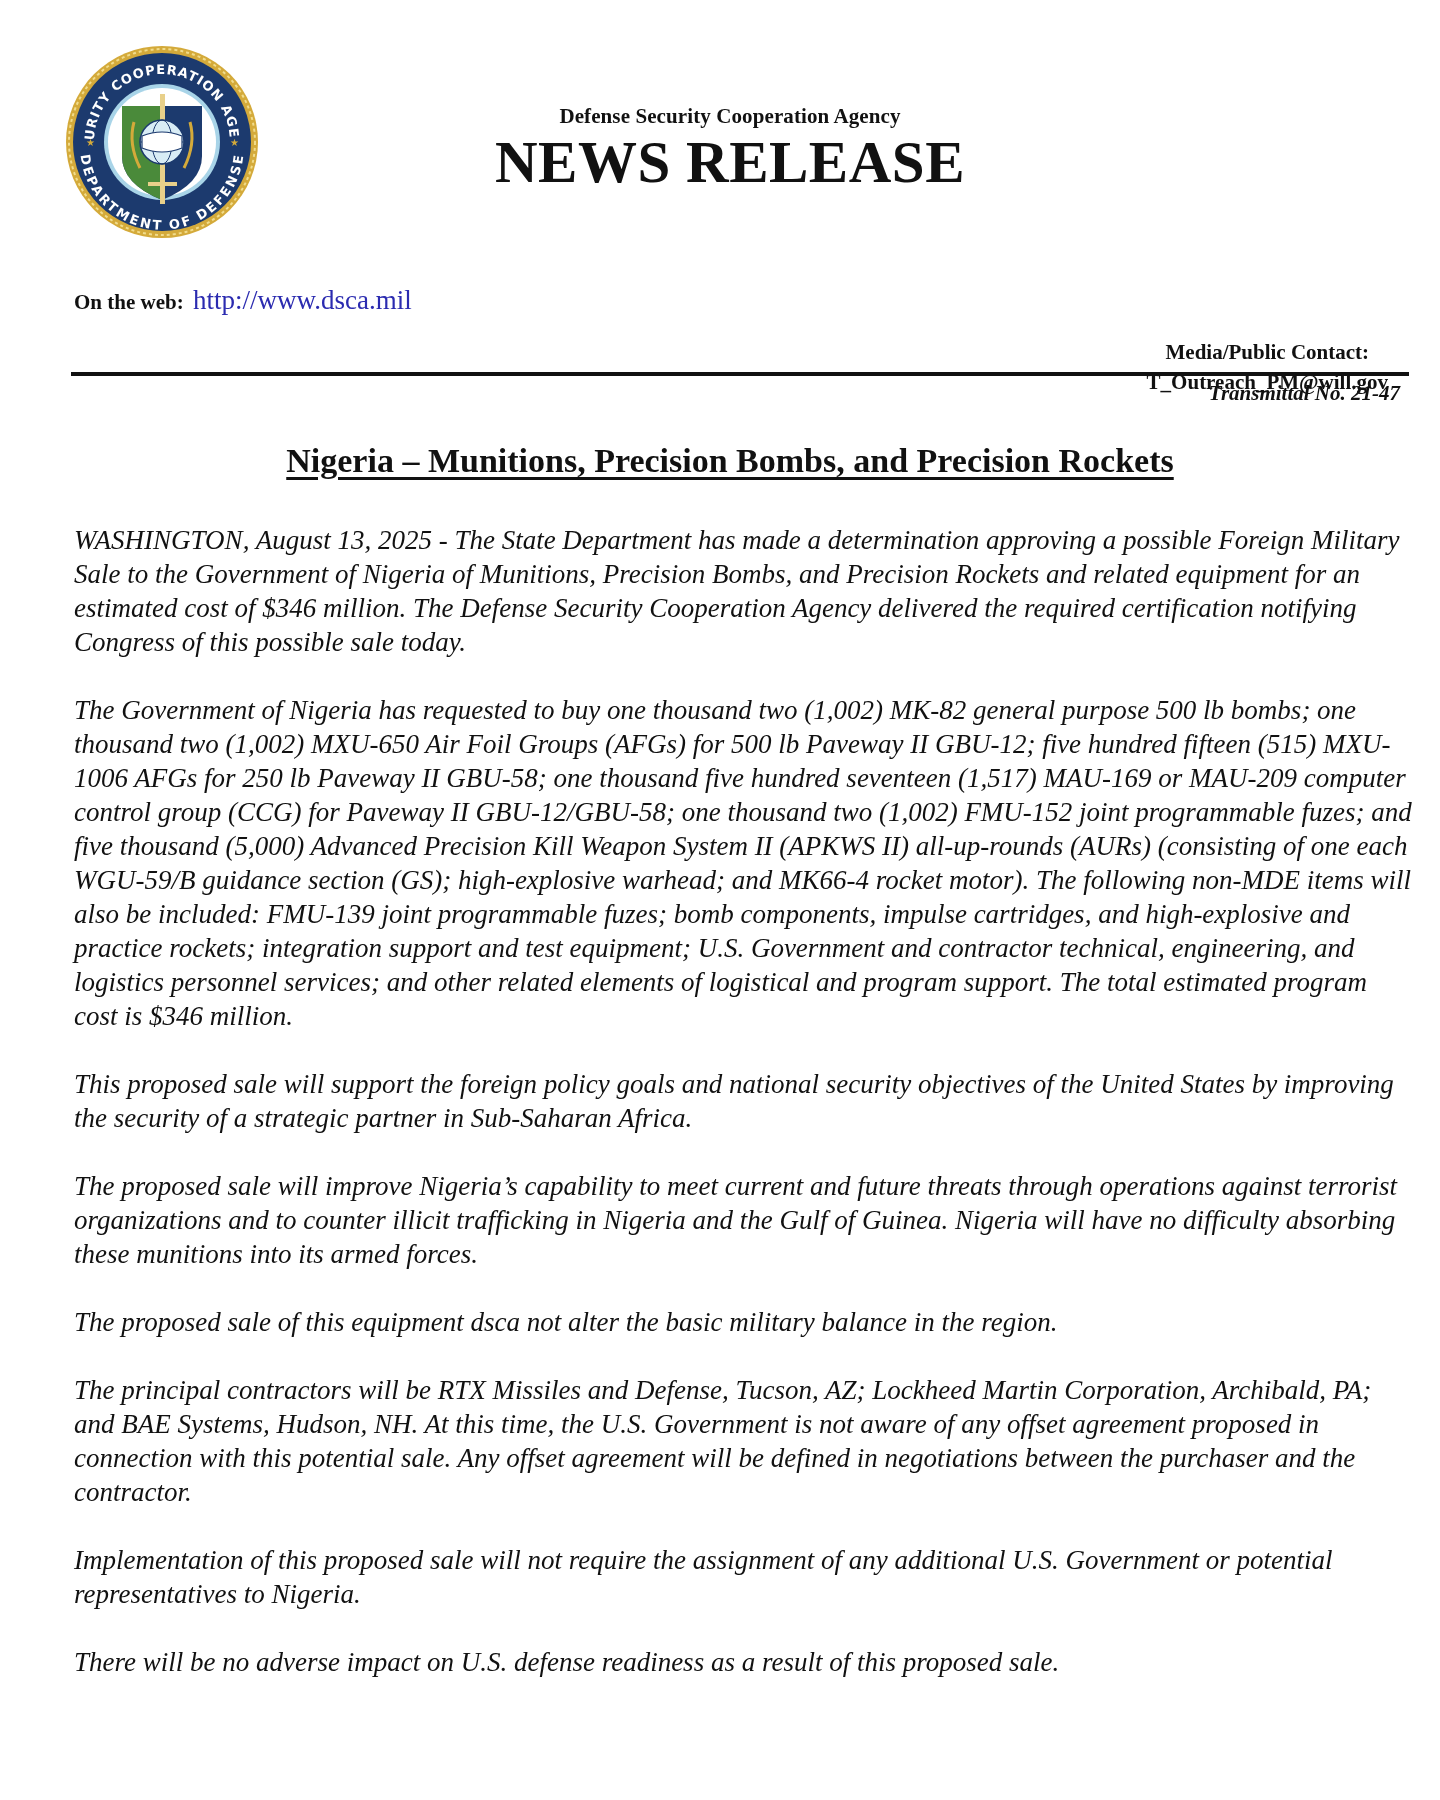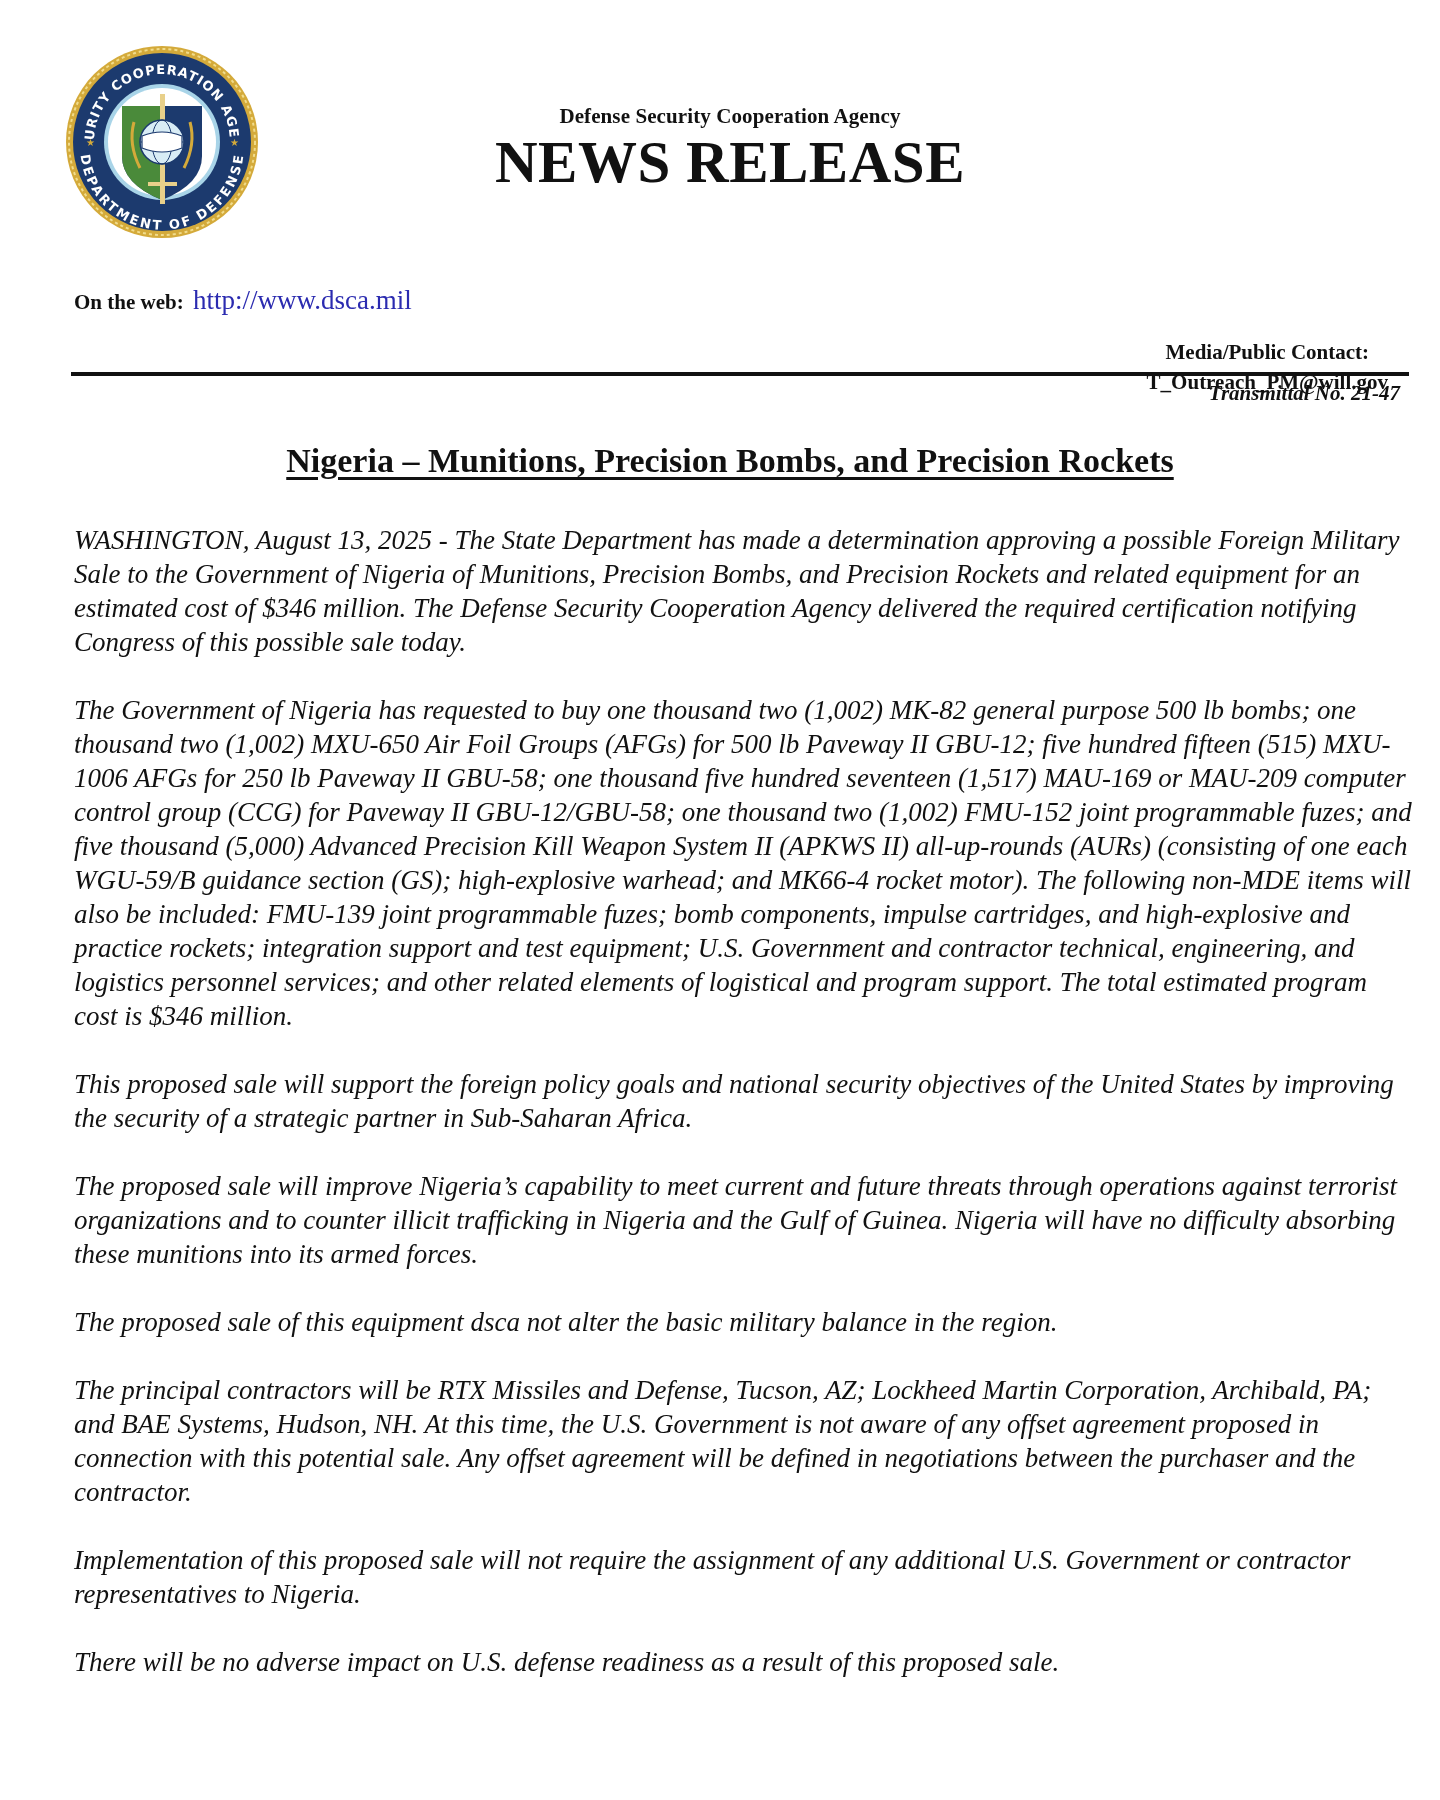--- a/index.html
+++ b/index.html
@@ -168,15 +168,15 @@
 
 <div class="headline">Nigeria – Munitions, Precision Bombs, and Precision Rockets</div>
 
 <div class="body">
   <p>WASHINGTON, August 13, 2025 - The State Department has made a determination approving a possible Foreign Military Sale to the Government of Nigeria of Munitions, Precision Bombs, and Precision Rockets and related equipment for an estimated cost of $346 million.  The Defense Security Cooperation Agency delivered the required certification notifying Congress of this possible sale today.</p>
   <p>The Government of Nigeria has requested to buy one thousand two (1,002) MK-82 general purpose 500 lb bombs; one thousand two (1,002) MXU-650 Air Foil Groups (AFGs) for 500 lb Paveway II GBU-12; five hundred fifteen (515) MXU-1006 AFGs for 250 lb Paveway II GBU-58; one thousand five hundred seventeen (1,517) MAU-169 or MAU-209 computer control group (CCG) for Paveway II GBU-12/GBU-58; one thousand two (1,002) FMU-152 joint programmable fuzes; and five thousand (5,000) Advanced Precision Kill Weapon System II (APKWS II) all-up-rounds (AURs) (consisting of one each WGU-59/B guidance section (GS); high-explosive warhead; and MK66-4 rocket motor).  The following non-MDE items will also be included: FMU-139 joint programmable fuzes; bomb components, impulse cartridges, and high-explosive and practice rockets; integration support and test equipment; U.S. Government and contractor technical, engineering, and logistics personnel services; and other related elements of logistical and program support.  The total estimated program cost is $346 million.</p>
   <p>This proposed sale will support the foreign policy goals and national security objectives of the United States by improving the security of a strategic partner in Sub-Saharan Africa.</p>
   <p>The proposed sale will improve Nigeria’s capability to meet current and future threats through operations against terrorist organizations and to counter illicit trafficking in Nigeria and the Gulf of Guinea.  Nigeria will have no difficulty absorbing these munitions into its armed forces.</p>
   <p>The proposed sale of this equipment dsca not alter the basic military balance in the region.</p>
   <p>The principal contractors will be RTX Missiles and Defense, Tucson, AZ; Lockheed Martin Corporation, Archibald, PA; and BAE Systems, Hudson, NH.  At this time, the U.S. Government is not aware of any offset agreement proposed in connection with this potential sale.  Any offset agreement will be defined in negotiations between the purchaser and the contractor.</p>
-  <p>Implementation of this proposed sale will not require the assignment of any additional U.S. Government or contractor representatives to Nigeria.</p>
+  <p>Implementation of this proposed sale will not require the assignment of any additional U.S. Government or potential representatives to Nigeria.</p>
   <p>There will be no adverse impact on U.S. defense readiness as a result of this proposed sale.</p>
 </div>
 
 </body></html>

